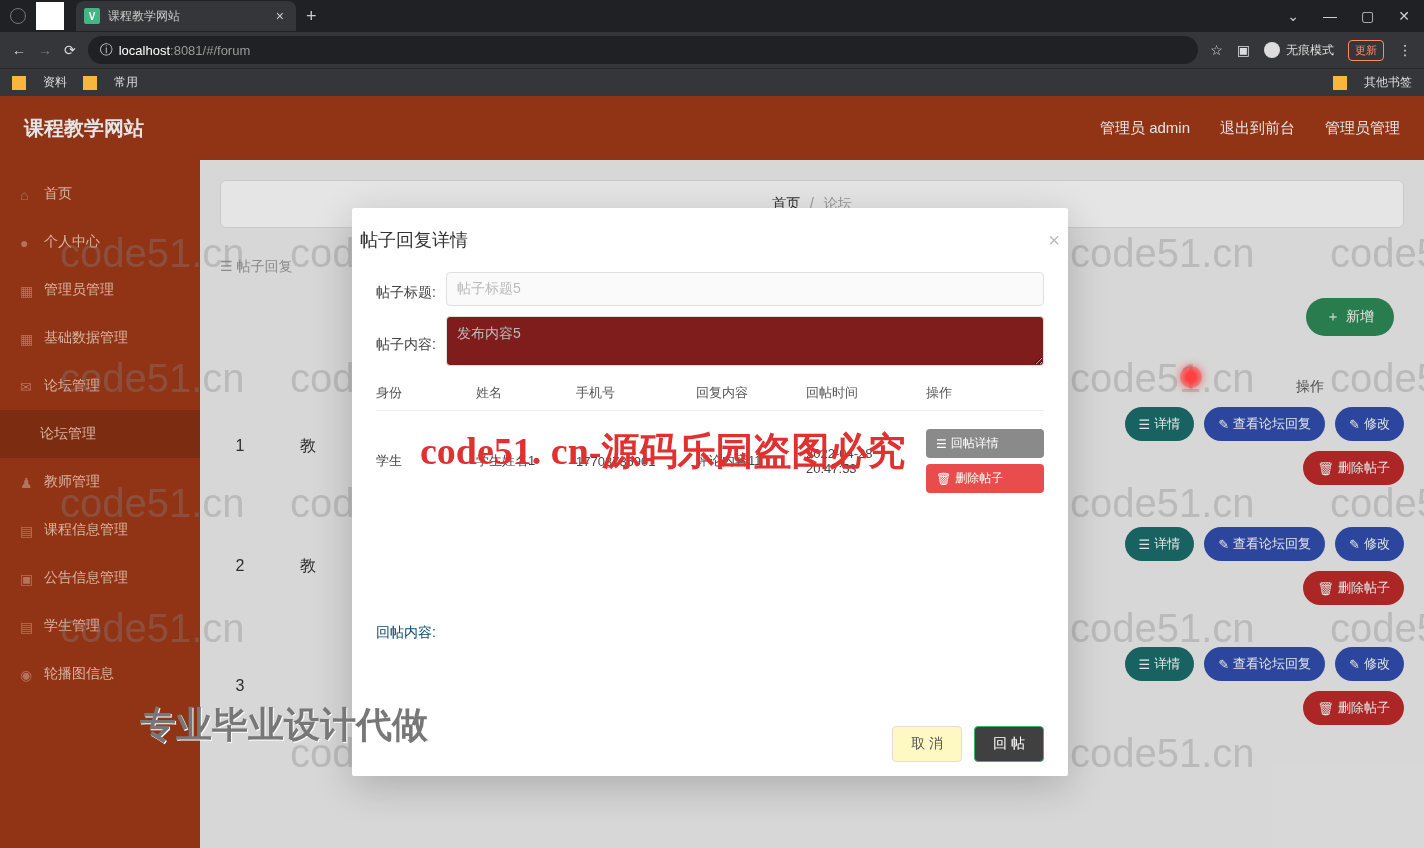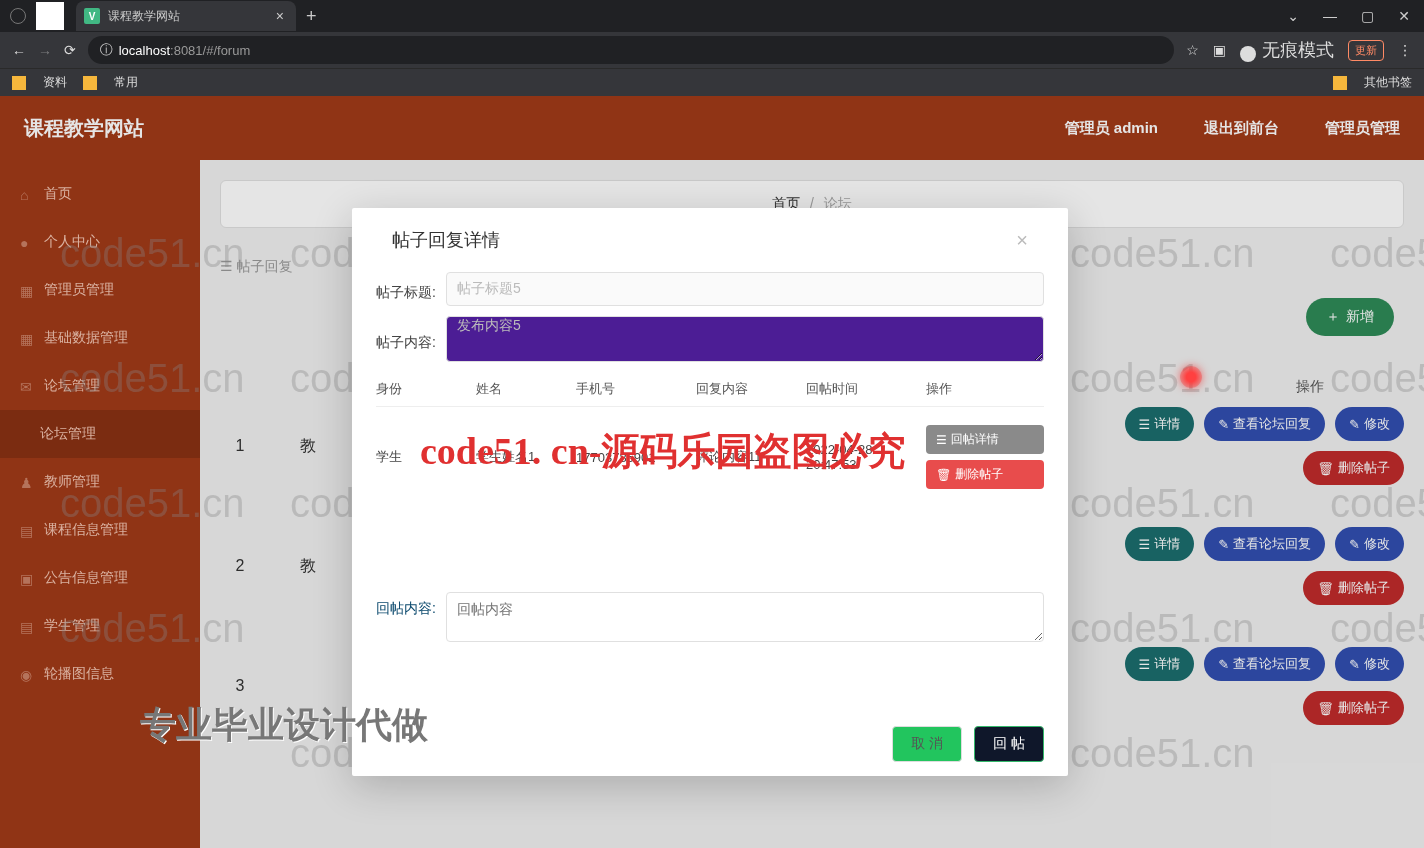--- a/index.html
+++ b/index.html
@@ -8,30 +8,30 @@
 .tab{display:flex;align-items:center;gap:8px;background:#35363a;height:30px;padding:0 12px 0 8px;border-radius:8px 8px 0 0;margin-left:6px;min-width:220px}
 .tab .favicon{width:16px;height:16px;background:#41b883;border-radius:2px;display:flex;align-items:center;justify-content:center;color:#fff;font-weight:bold;font-size:10px}
 .tab-close{color:#ccc;margin-left:auto;font-size:14px}
 .new-tab{margin-left:10px;font-size:18px;color:#ccc}
 .win-ctrl{margin-left:auto;display:flex;gap:24px;padding-right:8px;font-size:14px}
 .nav-bar{height:36px;background:#35363a;display:flex;align-items:center;gap:12px;padding:0 12px;color:#ddd;font-size:14px}
 .nav-bar .url{flex:1;background:#202124;height:28px;border-radius:14px;display:flex;align-items:center;padding:0 12px;color:#ccc;font-size:13px}
 .nav-bar .url .host{color:#fff}
 .nav-bar .url .lock{margin-right:6px}
 .nav-icons{display:flex;gap:14px;align-items:center}
-.incog{display:flex;gap:6px;align-items:flex-end;font-size:18px}
+.incog{display:flex;gap:6px;align-items:flex-start;font-size:12px}
 .incog .incog-ico{width:16px;height:16px;background:#ddd;border-radius:50%}
 .update{color:#ff8a65;border:1px solid #ff8a65;padding:2px 6px;border-radius:4px;font-size:11px}
 .bookmarks{height:28px;background:#35363a;border-top:1px solid #2a2a2a;display:flex;align-items:center;padding:0 12px;gap:16px;color:#ddd;font-size:12px}
 .bookmarks .bk{display:flex;align-items:center;gap:17px}
 .bookmarks .bk .bkico{width:14px;height:14px;background:#f6b73c}
 .bookmarks .other{margin-left:auto}
 .app{position:relative;height:752px;background:#fff;display:flex;flex-direction:column}
 .app-header{height:64px;background:#a13a18;display:flex;align-items:center;padding:0 24px;color:#fff;font-size:20px;font-weight:bold}
-.app-header .right{margin-left:auto;display:flex;gap:46px;font-size:15px;font-weight:bold}
+.app-header .right{margin-left:auto;display:flex;gap:30px;font-size:15px;font-weight:normal}
 .app-body{flex:1;display:flex;overflow:hidden}
 .sidebar{width:200px;background:#a13a18;padding-top:10px}
 .sidebar .mi{height:48px;display:flex;align-items:center;gap:10px;padding:0 20px;color:#f3c6b3;font-size:14px}
 .sidebar .mi.sel{background:rgba(0,0,0,.15)}
 .sidebar .mi.sub{padding-left:40px}
 .sidebar .mi .ico{width:14px;height:14px;opacity:.5}
 .main{flex:1;background:#f0f0f0;position:relative;padding:20px;overflow:hidden}
 .crumb-card{background:#fff;border:1px solid #e0e0e0;border-radius:6px;padding:14px;text-align:center;color:#333;font-size:14px}
 .crumb-card .sep{color:#aaa;margin:0 6px}
 .crumb-card .cur{color:#aaa}
@@ -48,41 +48,41 @@
 .chip.blue{background:#324fb0}
 .chip.red{background:#c02b2b}
 .ops-hd{position:absolute;right:80px;top:120px;color:#555;font-size:14px}
 .wm{position:absolute;color:rgba(150,150,150,.35);font-size:40px;pointer-events:none}
 .wm-big{position:absolute;left:420px;top:330px;color:#e03030;font-size:38px;font-weight:bold;pointer-events:none;white-space:nowrap;font-family:"SimSun",serif}
 .wm-proj{position:absolute;left:140px;top:605px;color:#777;font-size:36px;font-weight:bold;text-shadow:1px 1px 0 #fff}
 .toast{position:absolute;left:50%;top:128px;transform:translateX(-50%);background:#f0fdf0;border:1px solid #d0e8d0;border-radius:4px;padding:12px 40px;display:flex;gap:10px;align-items:center;font-size:14px;color:#4caf50;min-width:360px}
 .toast .tick{width:16px;height:16px;border-radius:50%;background:#52c41a;color:#fff;display:flex;align-items:center;justify-content:center;font-size:10px}
 .modal-mask{position:absolute;inset:0;background:rgba(0,0,0,.1)}
 .modal{position:absolute;left:352px;top:112px;width:716px;height:568px;background:#fff;border-radius:2px;box-shadow:0 10px 40px rgba(0,0,0,.2);display:flex;flex-direction:column}
-.modal-hd{padding:20px 40px;font-size:18px;color:#333;display:flex;align-items:center}
+.modal-hd{padding:20px 8px;font-size:18px;color:#333;display:flex;align-items:center}
 .modal-hd .x{margin-left:auto;color:#bbb;font-size:20px}
 .modal-body{flex:1;padding:0 24px;overflow:hidden;position:relative}
 .frow{display:flex;align-items:center;margin-bottom:10px}
 .frow .lbl{width:70px;font-size:14px;color:#444;padding-top:8px}
 .frow .inp{flex:1;border:1px solid #e0e0e0;border-radius:4px;padding:8px 10px;font-size:14px;color:#bbb;background:#fafafa}
-.frow .ta{flex:1;border:1px solid #e0e0e0;border-radius:4px;padding:0 10px;font-size:14px;color:#bbb;min-height:46px;resize:vertical;background:#4c1d95}
+.frow .ta{flex:1;border:1px solid #e0e0e0;border-radius:4px;padding:8px 10px;font-size:14px;color:#bbb;min-height:46px;resize:vertical;background:#7f1d1d}
 .inner-tbl{margin-top:10px}
 .inner-tbl .th{display:flex;font-size:13px;color:#555;padding:8px 0;border-bottom:1px solid #eee}
 .inner-tbl .td{display:flex;font-size:13px;color:#444;padding:18px 0;align-items:center}
 .c1{width:100px}.c2{width:100px}.c3{width:120px}.c4{width:110px}.c5{width:120px}.c6{flex:1}
 .inner-btns{display:flex;flex-direction:column;gap:6px}
 .sbtn{border:none;border-radius:4px;padding:6px 10px;font-size:12px;color:#fff;display:flex;gap:4px;align-items:center}
 .sbtn.gray{background:#8a8a8a}
 .sbtn.red{background:#e84c4c}
 .reply-row{position:absolute;left:24px;right:24px;bottom:70px;display:flex}
 .reply-row .lbl{width:70px;font-size:14px;color:#0c4a6e;padding-top:8px}
 .reply-row textarea{flex:1;border:1px solid #e0e0e0;border-radius:4px;padding:8px 10px;font-size:14px;color:#bbb;min-height:44px;resize:vertical}
 .modal-ft{padding:14px 24px;display:flex;justify-content:flex-end;gap:12px;border-top:0}
-.btn{border:1px solid #ddd;background:#22c55e;border-radius:4px;padding:8px 18px;font-size:14px;color:#555}
-.btn.ok{background:#0f172a;color:#fff;border-color:#33b86a}
+.btn{border:1px solid #ddd;background:#fef9c3;border-radius:4px;padding:8px 18px;font-size:14px;color:#555}
+.btn.ok{background:#404040;color:#fff;border-color:#33b86a}
 .cursor{position:absolute;width:22px;height:22px;border-radius:50%;background:radial-gradient(circle,#ff4040 30%,rgba(255,0,0,.4) 70%);box-shadow:0 0 8px rgba(255,0,0,.5)}
 </style>
 </head>
 <body>
 
 <div class="chrome-bar">
   <div style="width:16px;height:16px;border:1px solid #777;border-radius:50%;margin:0 4px"></div>
   <div style="width:28px;height:28px;background:#fff;margin:0 6px"></div>
   <div class="tab">
     <span class="favicon">V</span>
@@ -339,21 +339,20 @@
               </button>
             <button class="sbtn red">
                 <span>🗑</span>
                 <span>删除帖子</span>
               </button>
           </span>
         </div>
       </div>
       <div class="reply-row">
         <span class="lbl">回帖内容:</span>
-        <textarea placeholder="回帖内容" style=""></textarea>
       </div>
     </div>
     <div class="modal-ft">
       <button class="btn">取 消</button>
       <button class="btn ok">回 帖</button>
     </div>
   </div>
 
   <span class="wm-big">code51. cn-源码乐园盗图必究</span>
   <span class="wm-proj">专业毕业设计代做</span>

